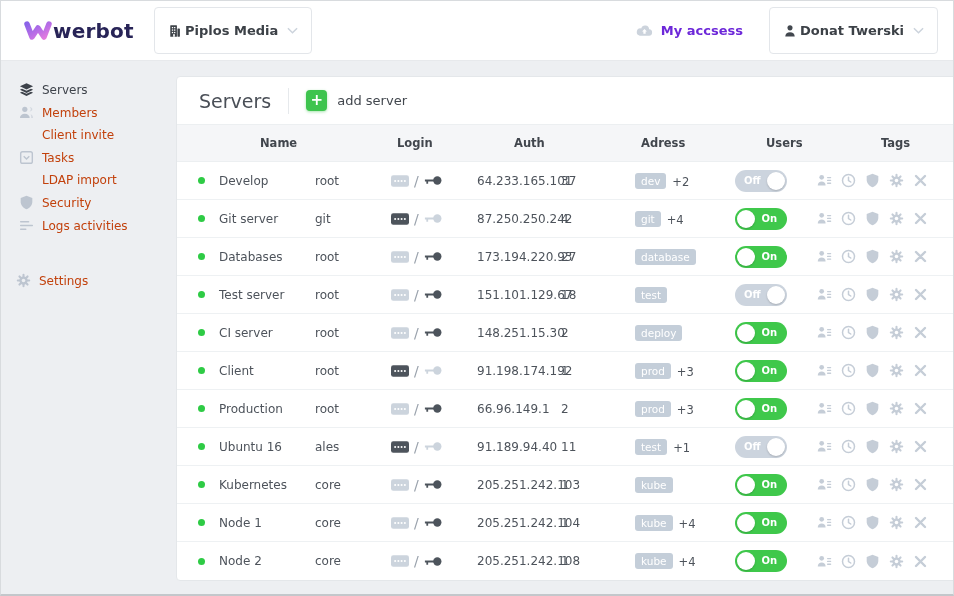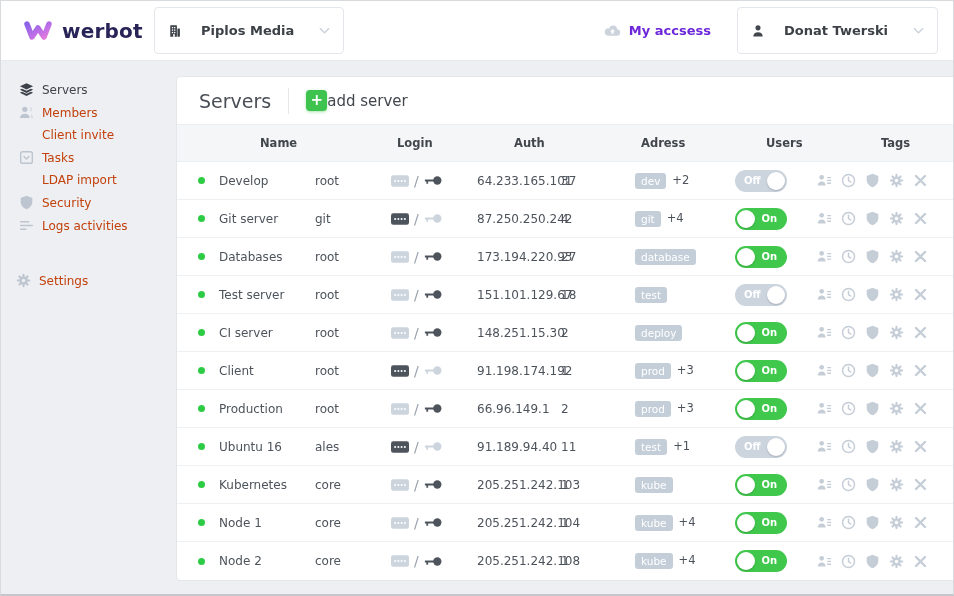--- a/index.html
+++ b/index.html
@@ -7,24 +7,24 @@
   button { font-family: inherit; }
   .screen{
     width:954px;height:596px;overflow:hidden;
     border:1px solid #d8dbde;border-bottom:2px solid #c3c7cb;
     background:#edeff2;
     font-family:"DejaVu Sans","Liberation Sans",sans-serif;
     display:flex;flex-direction:column;
   }
   
   .topbar{flex:0 0 60px;height:60px;background:#fff;border-bottom:1px solid #e7e9ec;display:flex;align-items:center;}
-  .brand{display:flex;align-items:center;gap:9px;flex:0 0 153px;padding-left:22px;cursor:pointer;}
+  .brand{display:flex;align-items:center;flex:0 0 153px;padding-left:22px;cursor:pointer;}
   .brand-text{font-size:20px;font-weight:bold;color:#282457;letter-spacing:.2px;}
   .company-select,.user-select{
-    display:flex;align-items:center;gap:19px;background:#fff;border:1px solid #e3e6ea;border-radius:4px;
+    display:flex;align-items:center;gap:3px;background:#fff;border:1px solid #e3e6ea;border-radius:4px;
     padding:15px 13px;font-size:13px;font-weight:bold;color:#3c4147;cursor:pointer;
   }
   .chev{color:#ccd3dc;margin-left:6px;flex:0 0 auto;}
   .topbar-right{margin-left:auto;display:flex;align-items:center;gap:26px;padding-right:15px;}
   .my-access{display:flex;align-items:center;gap:8px;color:#6d28d9;font-size:13px;font-weight:bold;cursor:pointer;}
   
   .body{flex:1;display:flex;min-height:0;}
   .sidebar{flex:0 0 175px;padding-top:17px;}
   .side-item{display:flex;align-items:center;gap:8px;padding:4px 0 4px 18px;font-size:12px;color:#c2410c;cursor:pointer;}
   .side-item .side-ic{width:15px;height:15px;display:flex;align-items:center;justify-content:center;color:#bdc5d0;}
@@ -35,34 +35,34 @@
   .side-ic svg{width:15px;height:15px;}
   
   .main-area{flex:1;padding:15px 14px 0 0;}
   .card{background:#fff;border:1px solid #e4e7ea;border-radius:4px;overflow:hidden;}
   .card-head{height:47px;display:flex;align-items:center;padding:0 22px;}
   .page-title{font-size:19px;font-weight:normal;color:#4a4f57;}
   .vdiv{width:1px;height:26px;background:#e6e9ec;margin:0 17px;}
   .add-btn{width:21px;height:21px;border-radius:4px;background:#3ec44e;border:none;color:#fff;cursor:pointer;
     display:flex;align-items:center;justify-content:center;font-size:15px;font-weight:bold;line-height:1;
     box-shadow:0 1px 3px rgba(62,196,78,.45);}
-  .add-label{font-size:15px;color:#42474e;}
+  .add-label{margin-left:10px;font-size:13px;color:#42474e;}
   
   .row-grid{display:grid;grid-template-columns:36px 96px 76px 86px 84px 74px 100px 82px 1fr;align-items:center;padding-left:6px;}
   .thead{height:38px;background:#f5f6f8;border-top:1px solid #eceff1;border-bottom:1px solid #eceff1;
     font-size:11.5px;font-weight:bold;color:#41464d;gap:41px;}
   .trow{height:38px;border-bottom:1px solid #eef1f3;font-size:12px;color:#4d535b;}
   .trow:last-child{border-bottom:none;}
   .dot{width:7px;height:7px;border-radius:50%;background:#2ecb45;display:block;margin:0 auto;}
   .auth{display:flex;align-items:center;gap:5px;}
   .auth-ic{display:flex;}
   .auth-ic.active{color:#4d545c;}
   .auth-ic.inactive{color:#ccd4dd;}
   .slash{color:#9aa2ac;font-size:14px;}
-  .tags-cell{display:flex;align-items:flex-start;}
+  .tags-cell{display:flex;align-items:flex-end;}
   .tag{background:#c4ced9;color:#fff;font-size:10.5px;padding:2px 6px;border-radius:3px;}
   .tag-extra{color:#4d535b;margin-left:6px;font-size:11.5px;}
   .toggle{position:relative;width:52px;height:22px;border-radius:11px;border:none;cursor:pointer;display:block;}
   .toggle.off{background:#ccd4de;}
   .toggle.on{background:#3fc84b;}
   .knob{position:absolute;top:2px;width:18px;height:18px;border-radius:50%;background:#fff;box-shadow:0 1px 2px rgba(0,0,0,.18);}
   .toggle.off .knob{right:2px;}
   .toggle.on .knob{left:2px;}
   .t-label{position:absolute;top:0;line-height:22px;color:#fff;font-size:10px;font-weight:bold;}
   .toggle.off .t-label{left:9px;}

